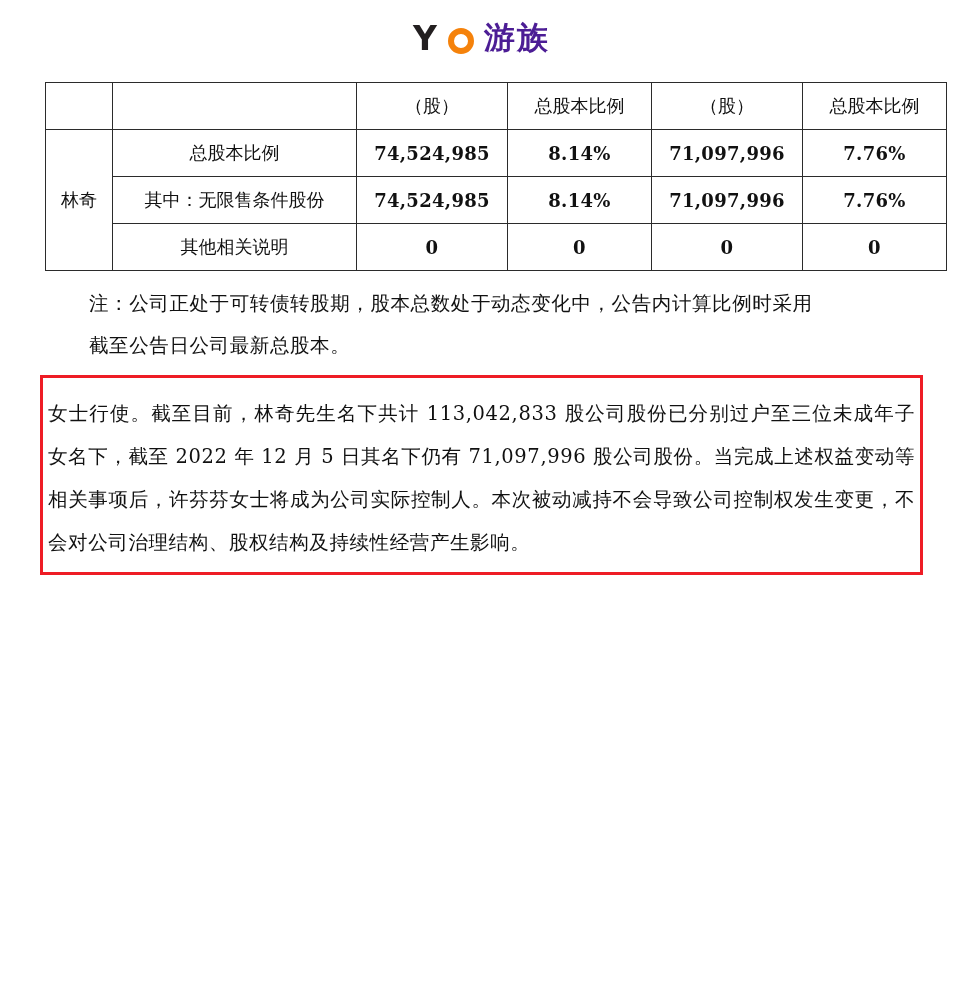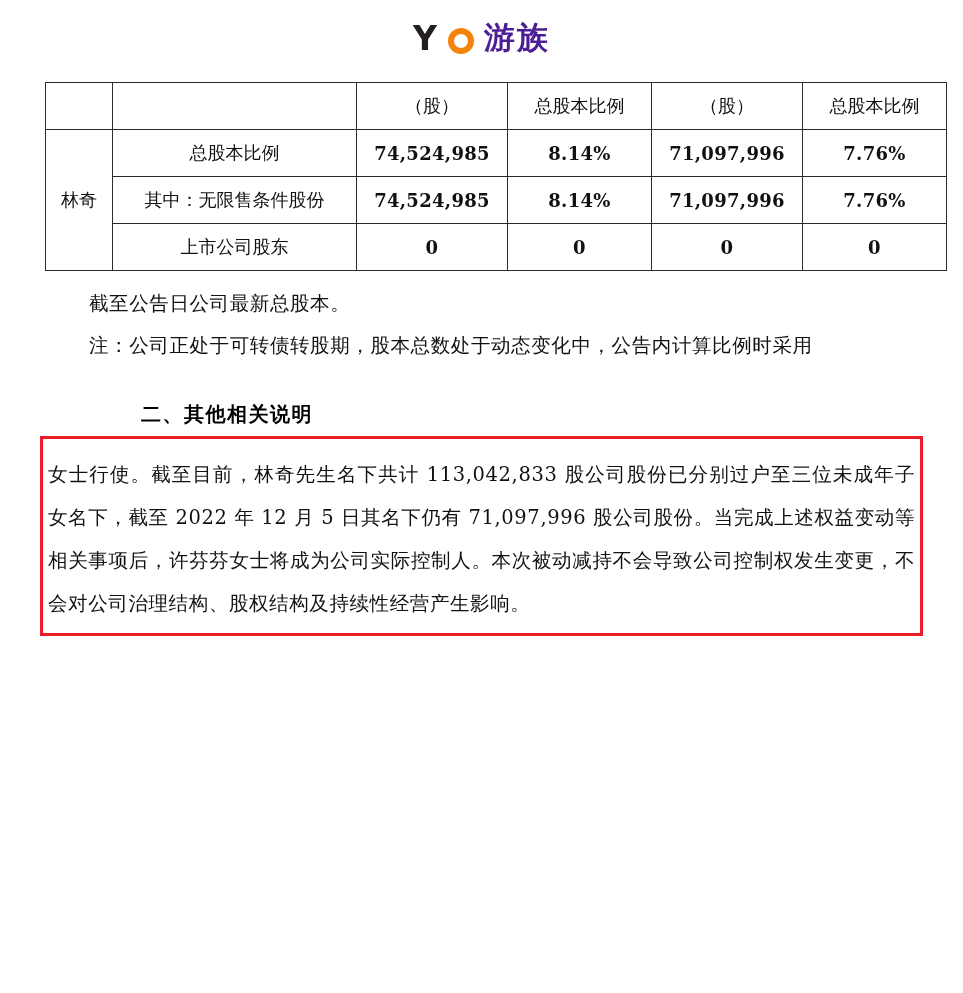--- a/index.html
+++ b/index.html
@@ -159,35 +159,34 @@
         <td class="c-pct num">7.76%</td>
       </tr>
       <tr>
         <td class="c-label">其中：无限售条件股份</td>
         <td class="c-num num">74,524,985</td>
         <td class="c-pct num">8.14%</td>
         <td class="c-num num">71,097,996</td>
         <td class="c-pct num">7.76%</td>
       </tr>
       <tr>
-        <td class="c-label">上市公司股东</td>
+        <td class="c-label">其他相关说明</td>
         <td class="c-num num">0</td>
         <td class="c-pct num">0</td>
         <td class="c-num num">0</td>
         <td class="c-pct num">0</td>
       </tr>
     </tbody>
   </table>
 
   <div class="note">
+    <p class="body-text">注：公司正处于可转债转股期，股本总数处于动态变化中，公告内计算比例时采用</p>
     <p class="body-text">截至公告日公司最新总股本。</p>
-    <p class="body-text">注：公司正处于可转债转股期，股本总数处于动态变化中，公告内计算比例时采用</p>
   </div>
 
-  <h2 class="section-title">二、其他相关说明</h2>
 
 
   <div class="highlight-box">
     <p class="body-text">女士行使。截至目前，林奇先生名下共计 113,042,833 股公司股份已分别过户至三位未成年子女名下，截至 2022 年 12 月 5 日其名下仍有 71,097,996 股公司股份。当完成上述权益变动等相关事项后，许芬芬女士将成为公司实际控制人。本次被动减持不会导致公司控制权发生变更，不会对公司治理结构、股权结构及持续性经营产生影响。</p>
   </div>
 
 
 </div>
 
 </body></html>

